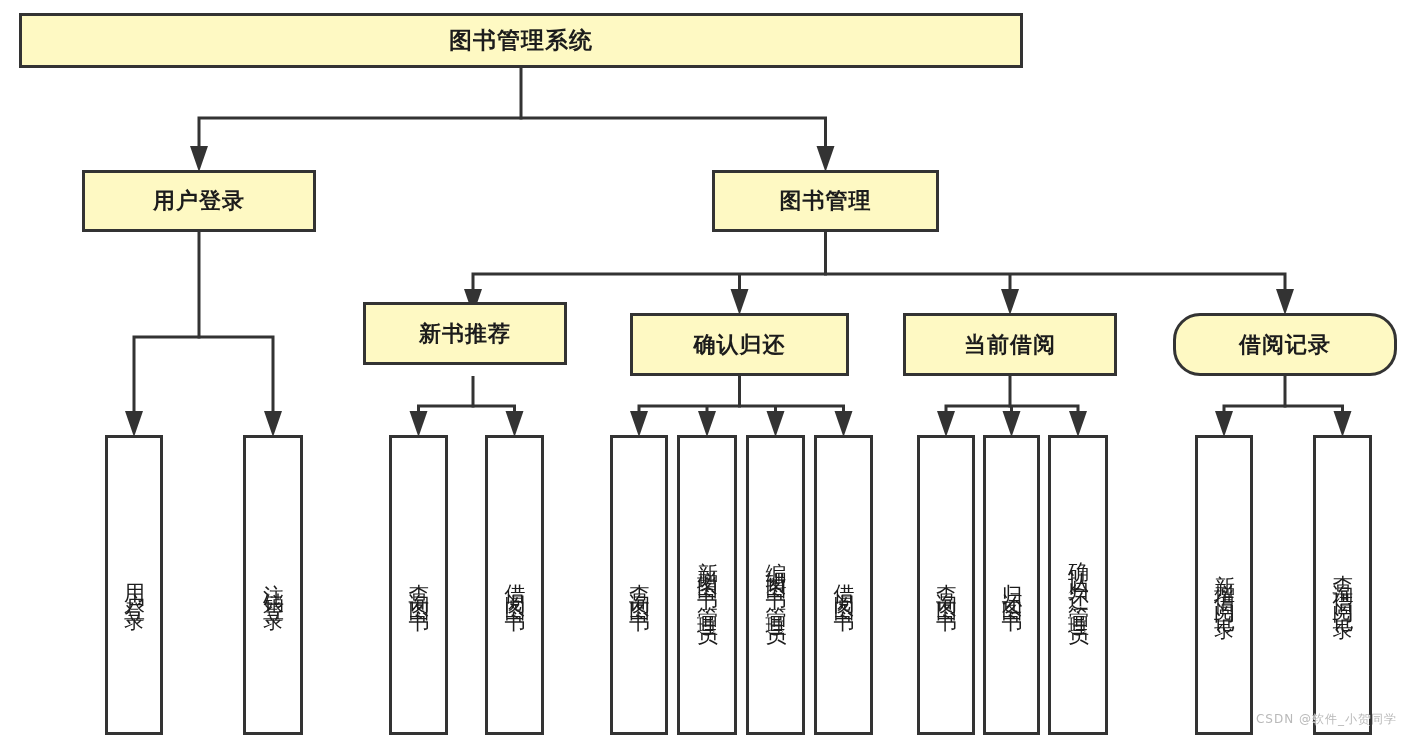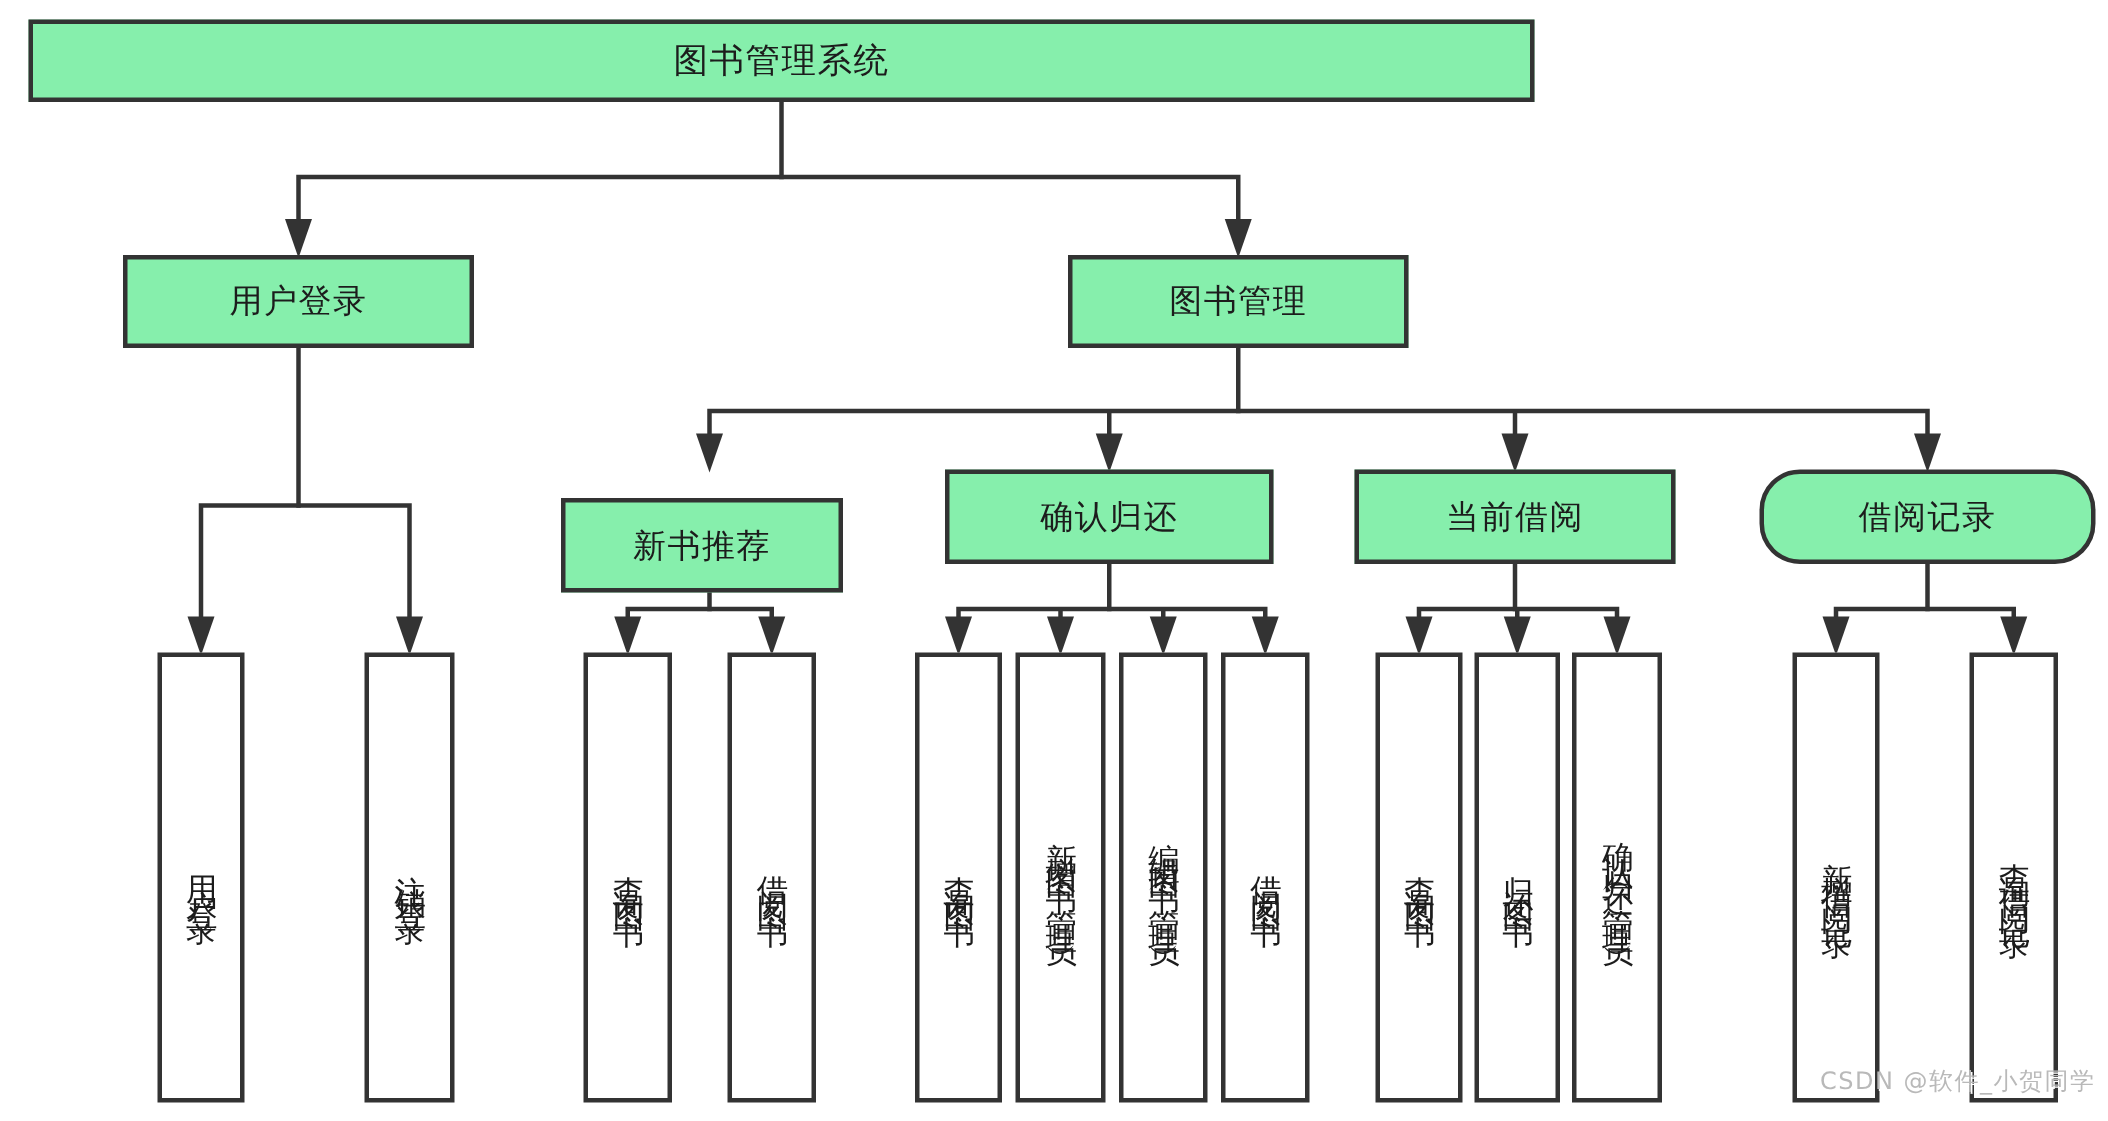--- a/index.html
+++ b/index.html
@@ -2,37 +2,37 @@
 <html><head>
 <meta charset="utf-8">
 <style>
   html,body { margin:0; padding:0; background:#ffffff; }
   #canvas {
     position:relative; width:1405px; height:747px; background:#ffffff;
     font-family:"DejaVu Sans","Liberation Sans",sans-serif; overflow:hidden;
   }
   #connector-layer { position:absolute; left:0; top:0; width:1405px; height:747px; }
   .hbox {
-    position:absolute; box-sizing:border-box; background:#86efac;
+    position:absolute; box-sizing:border-box; background:#fef9c3;
     border:3px solid #333333; display:flex; align-items:center; justify-content:center;
-    font-size:22px; color:#1c1c1c; letter-spacing:1px; white-space:nowrap;
+    font-size:22px; color:#1c1c1c; letter-spacing:1px; white-space:nowrap;font-weight:bold;
   }
   .root-box { font-size:23px; }
   .leaf {
     position:absolute; box-sizing:border-box; background:#ffffff;
     border:3px solid #333333; display:flex; align-items:center; justify-content:center;
     top:435px; height:300px;
   }
   .vtext {
     writing-mode:vertical-rl; text-orientation:mixed;
     font-size:21px; letter-spacing:9px; color:#1c1c1c; line-height:1;
   }
   .watermark {
     position:absolute; top:711px; right:8px; z-index:5;
-    font-size:16px; color:#b9b9b9; letter-spacing:1px;
+    font-size:12px; color:#b9b9b9; letter-spacing:1px;
     text-shadow:1px 1px 0 #ffffff;
   }
 </style>
 </head>
 <body>
 
 <div id="canvas">
 
   <svg id="connector-layer" viewBox="0 0 1405 747" xmlns="http://www.w3.org/2000/svg">
     <g stroke="#333333" stroke-width="3" fill="none">
@@ -77,21 +77,21 @@
       <polygon points="1215,411 1233,411 1224,437"></polygon>
       <polygon points="1333.5,411 1351.5,411 1342.5,437"></polygon>
     </g>
   </svg>
 
   <div class="hbox root-box" style="left:19px; top:13px; width:1004px; height:55px;">图书管理系统</div>
 
   <div class="hbox" style="left:82px; top:170px; width:234px; height:62px;">用户登录</div>
   <div class="hbox" style="left:712px; top:170px; width:227px; height:62px;">图书管理</div>
 
-  <div class="hbox" style="left:363px; top:332px; width:188px; height:63px;margin-left:11px;">新书推荐</div>
+  <div class="hbox" style="left:363px; top:302px; width:204px; height:63px;">新书推荐</div>
   <div class="hbox" style="left:630px; top:313px; width:219px; height:63px;">确认归还</div>
   <div class="hbox" style="left:903px; top:313px; width:214px; height:63px;">当前借阅</div>
   <div class="hbox" style="left:1173px; top:313px; width:224px; height:63px;border-radius:27px;">借阅记录</div>
 
   <div class="leaf" style="left:105px; width:58px;">
     <span class="vtext">用户登录</span>
   </div>
   <div class="leaf" style="left:243px; width:60px;">
     <span class="vtext">注销登录</span>
   </div>

